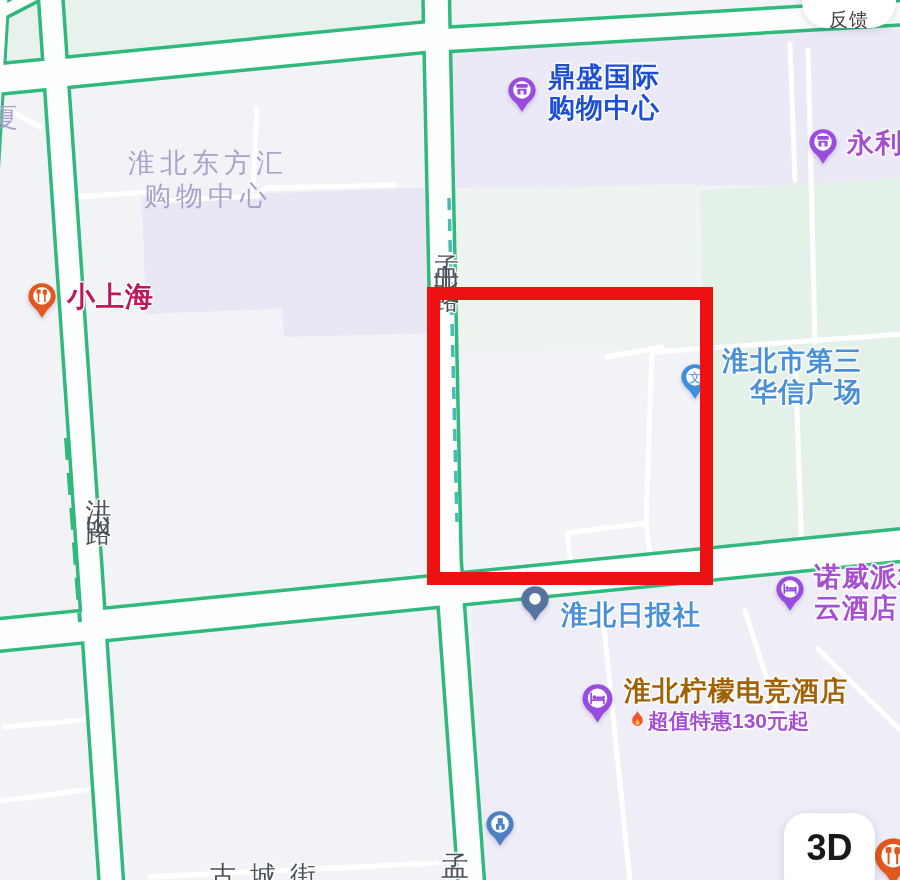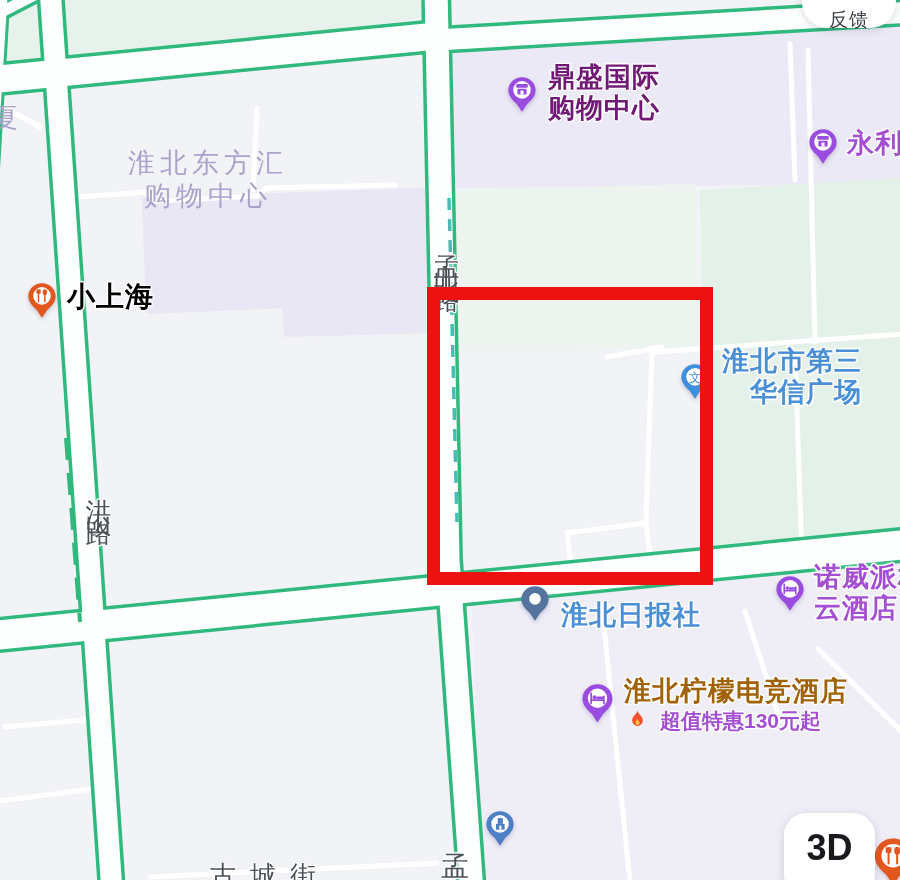--- a/index.html
+++ b/index.html
@@ -10,21 +10,21 @@
   }
   #map-canvas{position:absolute;left:0;top:0;z-index:0;}
   .halo{
     text-shadow:1px 0 0 #fff,-1px 0 0 #fff,0 1px 0 #fff,0 -1px 0 #fff,
     1px 1px 0 #fff,-1px -1px 0 #fff,1px -1px 0 #fff,-1px 1px 0 #fff,0 0 4px #fff;
   }
   
   #poi-layer{position:absolute;left:0;top:0;width:900px;height:880px;z-index:2;}
   .pin{position:absolute;filter:drop-shadow(0 2px 2px rgba(60,40,110,.25));}
   .poi-label{position:absolute;font-weight:600;line-height:31px;white-space:nowrap;letter-spacing:1px;}
-  .promo-row{position:absolute;display:flex;align-items:center;gap:14px;font-weight:600;white-space:nowrap;}
+  .promo-row{position:absolute;display:flex;align-items:center;gap:2px;font-weight:600;white-space:nowrap;}
   
   .road-label{position:absolute;color:#4b5158;font-size:26px;z-index:2;}
   .road-label.vert{writing-mode:vertical-rl;text-orientation:upright;letter-spacing:11px;}
   .area-label{position:absolute;color:#a9a3cc;font-size:27px;letter-spacing:5px;line-height:33px;text-align:center;z-index:1;white-space:nowrap;}
   
   #annotation-rect{
     position:absolute;left:427px;top:287px;width:286px;height:298px;
     border:13px solid #ee1111;box-sizing:border-box;z-index:3;
   }
   
@@ -98,21 +98,21 @@
 <div id="poi-layer">
     <div class="pin" style="left: 507px; top: 76.1px; width: 30px;"><svg width="30" height="37" viewBox="0 0 26 32">
     <path d="M13 1C6.4 1 1.2 6 1.2 12.3c0 5 3.6 8.6 7.3 11.9L13 31l4.5-6.8c3.7-3.3 7.3-6.9 7.3-11.9C24.8 6 19.6 1 13 1Z" fill="#9b4ce0"></path>
     <circle cx="13" cy="12" r="7.6" fill="#fff"></circle>
         <g transform="translate(5,4)">
           <rect x="3" y="3" width="10" height="3.2" rx="1" fill="#9b4ce0"></rect>
           <rect x="4" y="7" width="8" height="5" rx="0.8" fill="#9b4ce0"></rect>
           <rect x="6.7" y="8.6" width="2.6" height="3.4" fill="#fff"></rect>
         </g>
       </svg></div>
-    <div class="poi-label halo" style="left: 548px; top: 62px; font-size: 27px; color: #701a75;">
+    <div class="poi-label halo" style="left: 548px; top: 62px; font-size: 27px; color: #1d4ed8;">
       <div>鼎盛国际</div>
       <div>购物中心</div>
     </div>
     <div class="pin" style="left: 808px; top: 128.1px; width: 30px;"><svg width="30" height="37" viewBox="0 0 26 32">
     <path d="M13 1C6.4 1 1.2 6 1.2 12.3c0 5 3.6 8.6 7.3 11.9L13 31l4.5-6.8c3.7-3.3 7.3-6.9 7.3-11.9C24.8 6 19.6 1 13 1Z" fill="#9b4ce0"></path>
     <circle cx="13" cy="12" r="7.6" fill="#fff"></circle>
         <g transform="translate(5,4)">
           <rect x="3" y="3" width="10" height="3.2" rx="1" fill="#9b4ce0"></rect>
           <rect x="4" y="7" width="8" height="5" rx="0.8" fill="#9b4ce0"></rect>
           <rect x="6.7" y="8.6" width="2.6" height="3.4" fill="#fff"></rect>
@@ -123,21 +123,21 @@
     </div>
     <div class="pin" style="left: 27px; top: 282.1px; width: 30px;"><svg width="30" height="37" viewBox="0 0 26 32">
     <path d="M13 1C6.4 1 1.2 6 1.2 12.3c0 5 3.6 8.6 7.3 11.9L13 31l4.5-6.8c3.7-3.3 7.3-6.9 7.3-11.9C24.8 6 19.6 1 13 1Z" fill="#e2571d"></path>
     <circle cx="13" cy="12" r="7.6" fill="#fff"></circle>
         <g transform="translate(5,4)">
           <path d="M5 3v4 M3.8 3v2.6 M6.2 3v2.6 M5 7v6" stroke="#e2571d" stroke-width="1.3" fill="none" stroke-linecap="round"></path>
           <ellipse cx="10.5" cy="4.8" rx="1.9" ry="2.6" fill="#e2571d"></ellipse>
           <path d="M10.5 7v6" stroke="#e2571d" stroke-width="1.3" stroke-linecap="round"></path>
         </g>
       </svg></div>
-    <div class="poi-label halo" style="left: 67px; top: 281px; font-size: 28px; color: #000000;">
+    <div class="poi-label halo" style="left: 67px; top: 281px; font-size: 28px; color: #be185d;">
       <div>小上海</div>
     </div>
     <div class="pin" style="left: 680px; top: 363.1px; width: 30px;"><svg width="30" height="37" viewBox="0 0 26 32">
     <path d="M13 1C6.4 1 1.2 6 1.2 12.3c0 5 3.6 8.6 7.3 11.9L13 31l4.5-6.8c3.7-3.3 7.3-6.9 7.3-11.9C24.8 6 19.6 1 13 1Z" fill="#3e8ede"></path>
     <circle cx="13" cy="12" r="7.6" fill="#fff"></circle>
         <g transform="translate(5,4)">
           <text x="8" y="12.5" font-size="11" text-anchor="middle" fill="#3e8ede" font-family="sans-serif">文</text>
         </g>
       </svg></div>
     <div class="poi-label halo" style="left: 722px; top: 346px; font-size: 27px; color: rgb(74, 144, 214); text-align: right;">

